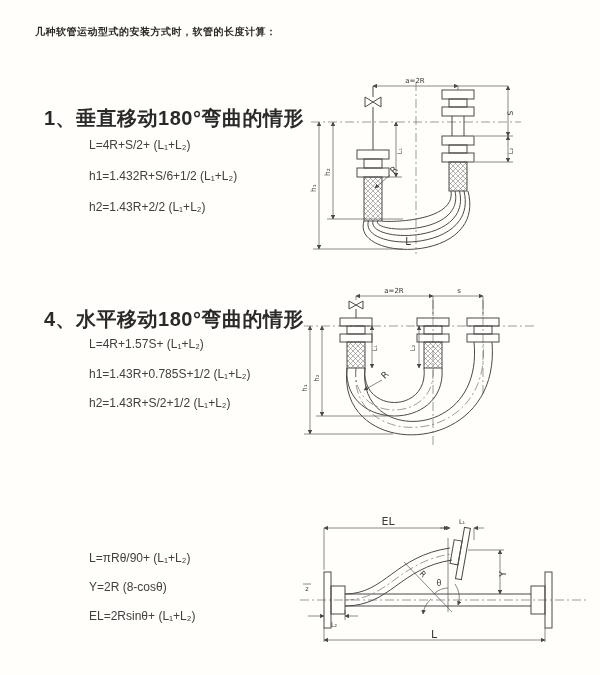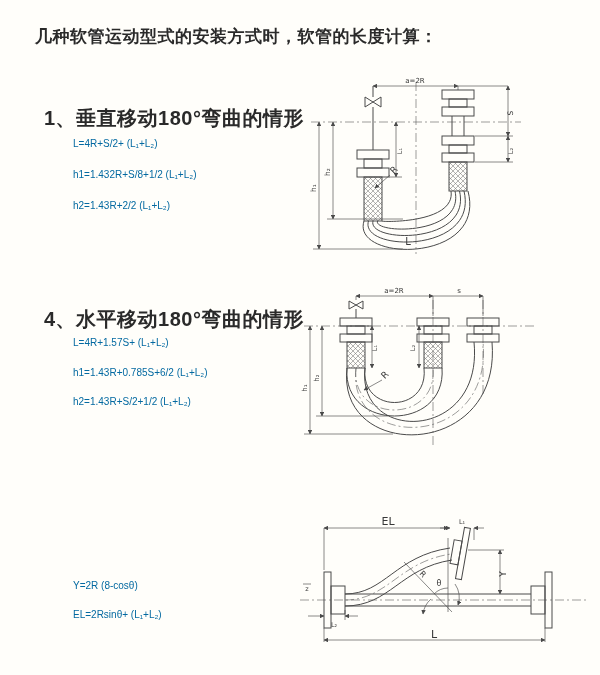--- a/index.html
+++ b/index.html
@@ -1,21 +1,21 @@
 <!DOCTYPE html>
 <html><head>
 <meta charset="utf-8">
 <style>
   html,body{margin:0;padding:0;background:#e8e8e8;}
   .page{position:relative;width:600px;height:675px;background:#fffefa;overflow:hidden;
         font-family:"Liberation Sans","DejaVu Sans",sans-serif;color:#2a2a2a;}
   .t{position:absolute;white-space:nowrap;}
-  .doc-title{left:35px;top:25px;font-size:17px;font-weight:700;letter-spacing:.5px;}
+  .doc-title{left:35px;top:25px;font-size:10px;font-weight:700;letter-spacing:.5px;}
   .sec-h{font-size:20px;font-weight:700;letter-spacing:.5px;left:44px;}
-  .frm{font-size:10px;font-weight:400;left:73px;color:#0369a1;}
+  .frm{font-size:12px;font-weight:400;left:89px;color:#404040;}
   .sh1{top:105px}.f11{top:138px}.f12{top:169px}.f13{top:200px}
   .sh2{top:306px}.f21{top:337px}.f22{top:367px}.f23{top:396px}
   .sh3{top:520px}.f31{top:551px}.f32{top:580px}.f33{top:609px}
   .d-svg{position:absolute;}
   .dg1{left:303px;top:66px;}
   .dg2{left:298px;top:286px;}
   .dg3{left:300px;top:512px;}
   .ln{stroke:#4a4a4a;fill:none;stroke-width:1;}
   .dim{stroke:#4a4a4a;fill:none;stroke-width:.65;}
   .cl{stroke:#5a5a5a;fill:none;stroke-width:.6;stroke-dasharray:9 3 2 3;}
@@ -25,28 +25,29 @@
 </style>
 </head>
 <body>
 
 <div class="page">
 
   <div class="t doc-title">几种软管运动型式的安装方式时，软管的长度计算：</div>
 
   <div class="t sec-h sh1">1、垂直移动180°弯曲的情形</div>
   <div class="t frm f11">L=4R+S/2+ (L₁+L₂)</div>
-  <div class="t frm f12">h1=1.432R+S/8+1/2 (L₁+L₂)</div>
+  <div class="t frm f12">h1=1.432R+S/6+1/2 (L₁+L₂)</div>
   <div class="t frm f13">h2=1.43R+2/2 (L₁+L₂)</div>
 
   <div class="t sec-h sh2">4、水平移动180°弯曲的情形</div>
   <div class="t frm f21">L=4R+1.57S+ (L₁+L₂)</div>
-  <div class="t frm f22">h1=1.43R+0.785S+6/2 (L₁+L₂)</div>
+  <div class="t frm f22">h1=1.43R+0.785S+1/2 (L₁+L₂)</div>
   <div class="t frm f23">h2=1.43R+S/2+1/2 (L₁+L₂)</div>
 
+  <div class="t frm f31">L=πRθ/90+ (L₁+L₂)</div>
   <div class="t frm f32">Y=2R (8-cosθ)</div>
   <div class="t frm f33">EL=2Rsinθ+ (L₁+L₂)</div>
 
   <svg class="d-svg dg1" width="250" height="192" viewBox="0 0 250 192">
     <defs>
       <pattern id="hz1" patternUnits="userSpaceOnUse" width="5" height="5">
         <path d="M0,5 L5,0 M0,0 L5,5" stroke="#6a6a6a" stroke-width="0.5"></path>
       </pattern>
       <marker id="arr1" viewBox="0 0 10 10" refX="9" refY="5" markerWidth="7" markerHeight="7" orient="auto-start-reverse">
         <path d="M0,0 L10,5 L0,10 z" fill="#4a4a4a"></path>

